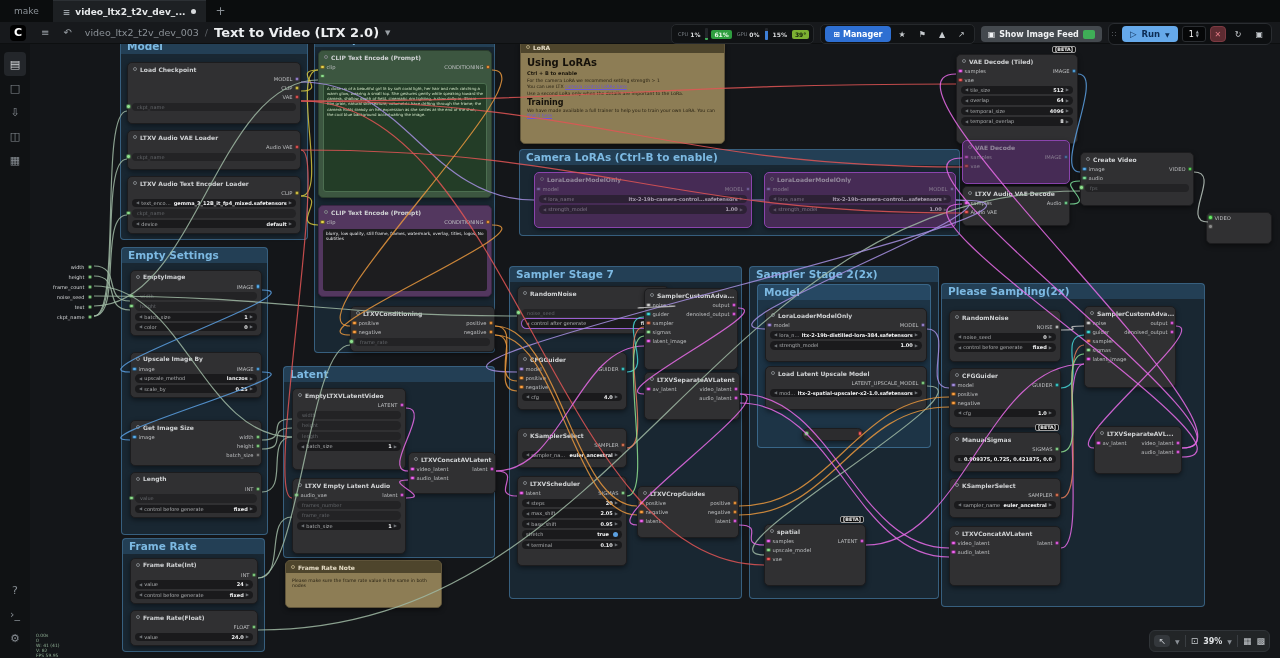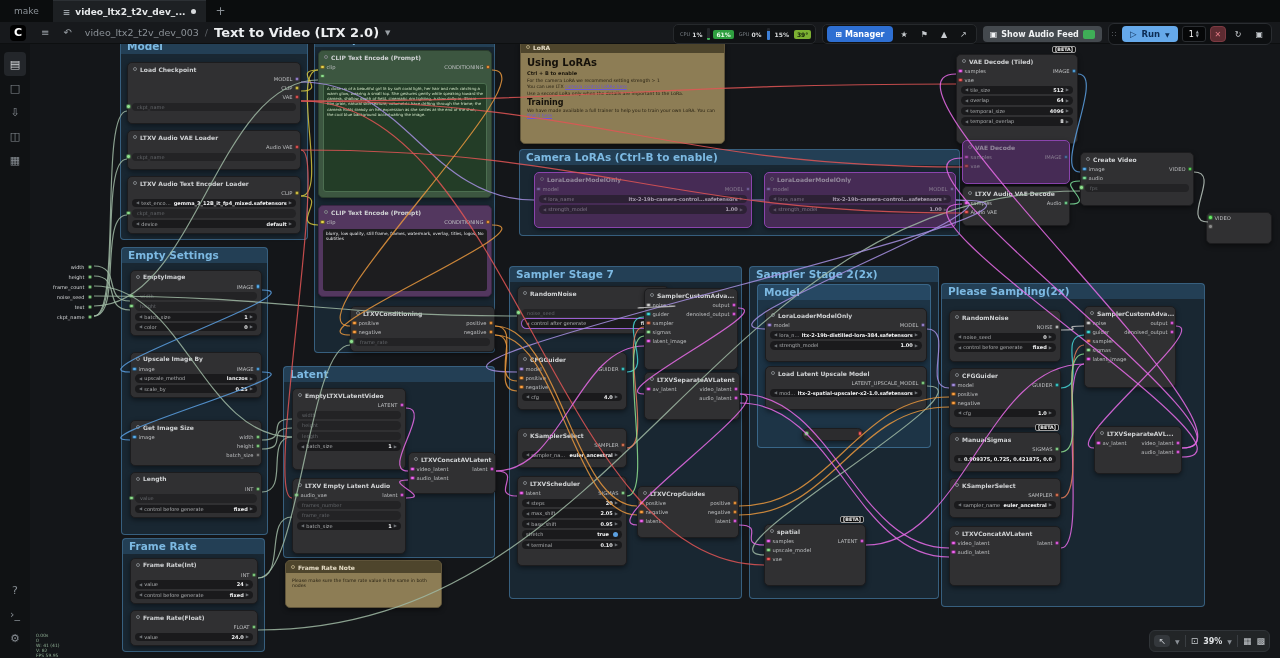--- a/index.html
+++ b/index.html
@@ -1410,21 +1410,21 @@
           <span>⊞</span>
           <span>Manager</span>
         </span>
       <span class="icobtn">★</span>
       <span class="icobtn">⚑</span>
       <span class="icobtn">▲</span>
       <span class="icobtn">↗</span>
     </div>
     <div class="btn-feed">
       <span>▣</span>
-      <span>Show Audio Feed</span>
+      <span>Show Image Feed</span>
       <span class="toggle"></span>
     </div>
     <div class="runpill">
       <span class="drag-dots">∷</span>
       <span class="btn-run">
           <span>▷</span>
           <span>Run</span>
           <span style="font-size:6px;">▼</span>
         </span>
       <span class="count">

